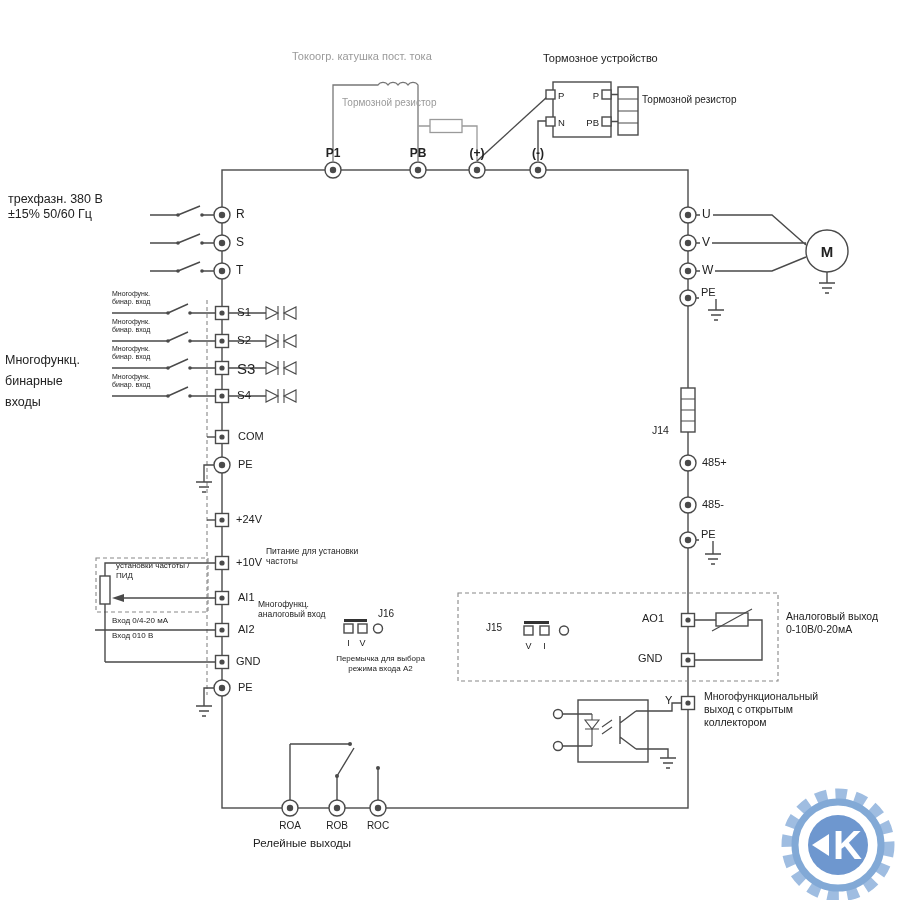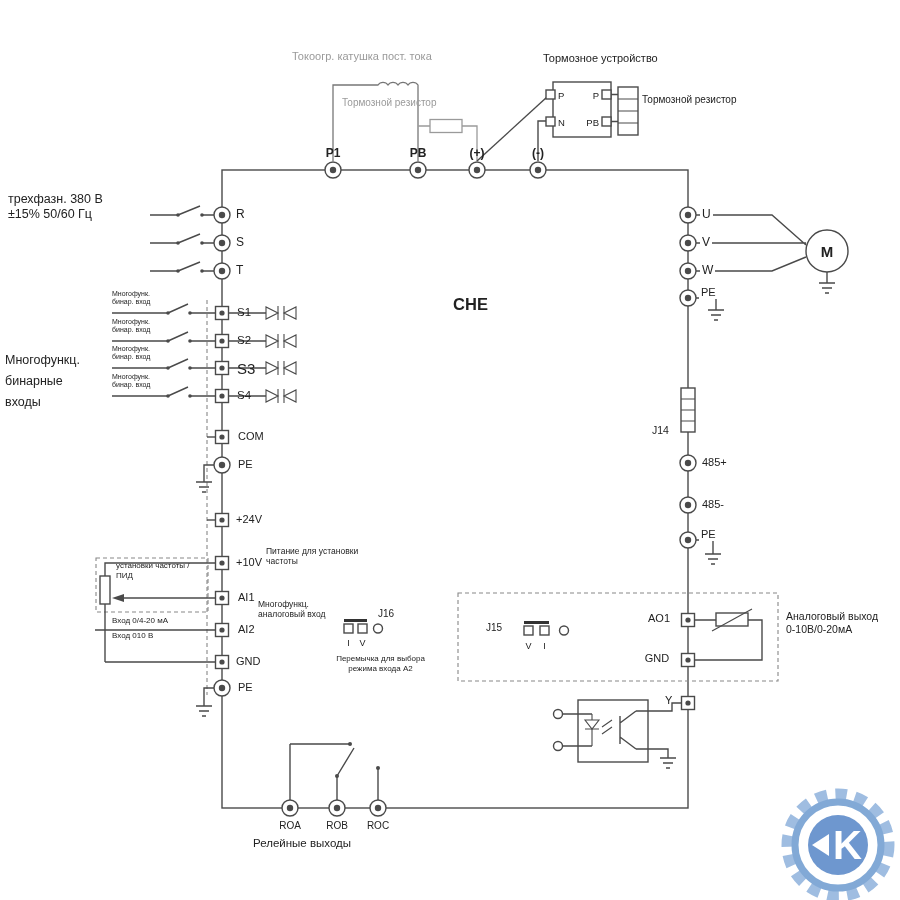--- a/index.html
+++ b/index.html
@@ -2,21 +2,21 @@
 <html><head>
 <meta charset="utf-8">
 <style>
   *{box-sizing:border-box}
   body{margin:0;background:#fff;font-family:"Liberation Sans",sans-serif}
   .stage{position:relative;width:900px;height:900px;background:#fff;overflow:hidden}
   .stage svg{position:absolute;left:0;top:0}
   .lbl{position:absolute;color:#222;white-space:pre-line;line-height:1.22}
   .gray{color:#9a9a9a}
   .c{text-align:center}
-  .r{text-align:center}
+  .r{text-align:left}
   .b{font-weight:bold}
   .bg{background:#fff;padding:0 2px}
   .w{stroke:#4a4a4a;stroke-width:1.4;fill:none}
   .thin{stroke:#4a4a4a;stroke-width:1.1;fill:none}
   .gr{stroke:#9a9a9a;stroke-width:1.3;fill:none}
   .md{stroke:#777;stroke-width:1.3;fill:none}
   .dash{stroke:#888;stroke-width:1.1;fill:none;stroke-dasharray:4 3}
   .term{fill:#fff;stroke:#4a4a4a;stroke-width:1.4}
   .dot{fill:#4a4a4a;stroke:none}
   .cap{stroke:#333;stroke-width:3;fill:none}
@@ -306,37 +306,39 @@
 <div class="lbl" style="left:112px;top:631px;font-size:8px">Вход 010 В</div>
 <div class="lbl" style="left:112px;top:616px;font-size:8px">Вход 0/4-20 мА</div>
 <div class="lbl" style="left:236px;top:655px;font-size:11px">GND</div>
 <div class="lbl" style="left:238px;top:681px;font-size:11px">PE</div>
 <div class="lbl" style="left:378px;top:608px;font-size:10px">J16</div>
 <div class="lbl c" style="left:343px;top:638px;width:11px;font-size:9px">I</div>
 <div class="lbl c" style="left:357px;top:638px;width:11px;font-size:9px">V</div>
 <div class="lbl c" style="left:318px;top:654px;width:125px;font-size:8px">Перемычка для выбора
 режима входа A2</div>
 
-<div class="lbl c b" style="left:388px;top:294px;width:165px;font-size:16.5px">CHE</div>
 
 <div class="lbl bg" style="left:700px;top:207px;font-size:12px">U</div>
 <div class="lbl bg" style="left:700px;top:235px;font-size:12px">V</div>
 <div class="lbl bg" style="left:700px;top:263px;font-size:12px">W</div>
 <div class="lbl bg" style="left:699px;top:286px;font-size:11px">PE</div>
 <div class="lbl" style="left:652px;top:424px;font-size:10.5px">J14</div>
 <div class="lbl" style="left:702px;top:456px;font-size:11px">485+</div>
 <div class="lbl" style="left:702px;top:498px;font-size:11px">485-</div>
 <div class="lbl bg" style="left:699px;top:528px;font-size:11px">PE</div>
 <div class="lbl" style="left:486px;top:622px;font-size:10px">J15</div>
 <div class="lbl c" style="left:523px;top:641px;width:11px;font-size:9px">V</div>
 <div class="lbl c" style="left:539px;top:641px;width:11px;font-size:9px">I</div>
 <div class="lbl r" style="left:642px;top:612px;width:34px;font-size:11px">AO1</div>
 <div class="lbl r" style="left:638px;top:652px;width:38px;font-size:11px">GND</div>
 <div class="lbl" style="left:786px;top:610px;font-size:10.5px">Аналоговый выход
 0-10В/0-20мА</div>
 <div class="lbl" style="left:665px;top:694px;font-size:11px">Y</div>
+<div class="lbl" style="left:704px;top:690px;font-size:10.5px">Многофункциональный
+выход с открытым
+коллектором</div>
 
 <div class="lbl c" style="left:272px;top:820px;width:36px;font-size:10px">ROA</div>
 <div class="lbl c" style="left:319px;top:820px;width:36px;font-size:10px">ROB</div>
 <div class="lbl c" style="left:360px;top:820px;width:36px;font-size:10px">ROC</div>
 <div class="lbl" style="left:253px;top:836px;font-size:11.5px">Релейные выходы</div>
 
 </div>
 
 </body></html>

